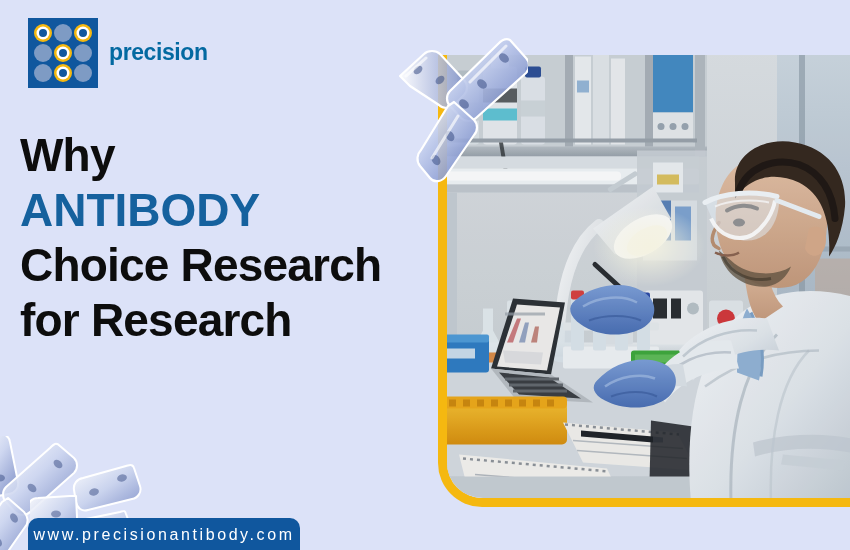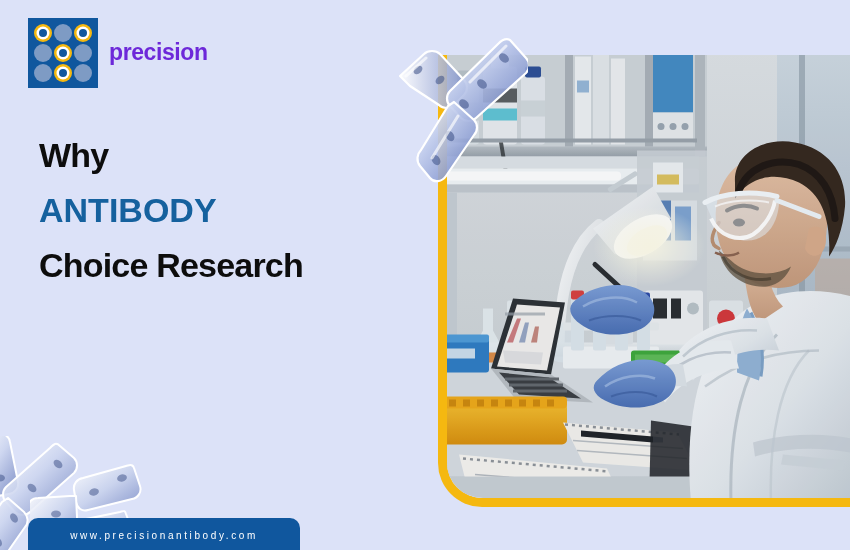--- a/index.html
+++ b/index.html
@@ -19,29 +19,29 @@
     padding:6px;box-sizing:border-box;gap:2px;
   }
   .dot{border-radius:50%;width:100%;height:100%;
        display:flex;align-items:center;justify-content:center;box-sizing:border-box;}
   .dot.grey{background:#7e9bc4;}
   .dot.gold{background:#f5b810;}
   .dot.gold::before{
     content:"";width:45%;height:45%;border-radius:50%;
     background:#10579e;box-shadow:0 0 0 2.5px #ffffff;
   }
-  .logo-word{line-height:1.02;color:#6d28d9;}
+  .logo-word{line-height:1.02;color:#0369a1;}
   .logo-word .l1{font-size:23px;font-weight:bold;letter-spacing:-0.4px;display:block;}
   .logo-word .l2{font-size:23px;font-weight:normal;letter-spacing:-0.4px;display:block;position:relative;}
   .logo-word .tm{font-size:9px;vertical-align:super;font-weight:normal;}
 
   
   .headline{
-    position:absolute;left:39px;top:128px;width:400px;
-    font-size:34px;line-height:55px;font-weight:bold;
+    position:absolute;left:20px;top:128px;width:400px;
+    font-size:46px;line-height:55px;font-weight:bold;
     color:#0d0d0d;letter-spacing:-0.8px;
   }
   .headline .line{display:block;white-space:nowrap;}
   .headline .accent{color:#15619e;letter-spacing:0px;}
 
   
   .photo-wrap{
     position:absolute;left:438px;top:55px;width:412px;height:452px;
     border-left:9px solid #f5b810;
     border-bottom:9px solid #f5b810;
@@ -61,21 +61,21 @@
   .ab-bl1{left:-26px;top:436px;width:128px;height:128px;}
   .ab-bl2{left:30px;top:452px;width:112px;height:112px;}
 
   
   .urlbar{
     position:absolute;left:28px;top:518px;width:272px;height:34px;
     background:#10579e;border-top-left-radius:10px;border-top-right-radius:10px;
     display:flex;align-items:center;justify-content:center;
   }
   .urlbar span{
-    color:#ffffff;font-size:10px;letter-spacing:2.6px;font-weight:normal;
+    color:#ffffff;font-size:16px;letter-spacing:2.6px;font-weight:normal;
   }
 </style>
 </head>
 <body>
 
 <div id="canvas">
 
   <div class="logo">
     <div class="logo-mark">
       <div class="dot gold"></div>
@@ -90,20 +90,21 @@
     </div>
     <div class="logo-word">
       <span class="l1">precision</span>
     </div>
   </div>
 
   <div class="headline">
     <span class="line">Why</span>
     <span class="line accent">ANTIBODY</span>
     <span class="line">Choice Research</span>
+    <span class="line">for Research</span>
   </div>
 
   <div class="photo-wrap">
     <div class="photo">
       <svg viewBox="0 0 412 452" preserveAspectRatio="xMidYMid slice">
         <defs>
           <linearGradient id="wallG" x1="0" y1="0" x2="0" y2="1">
             <stop offset="0" stop-color="#dfe3e6"></stop>
               <stop offset="1" stop-color="#c6ccd1"></stop>
           </linearGradient>

